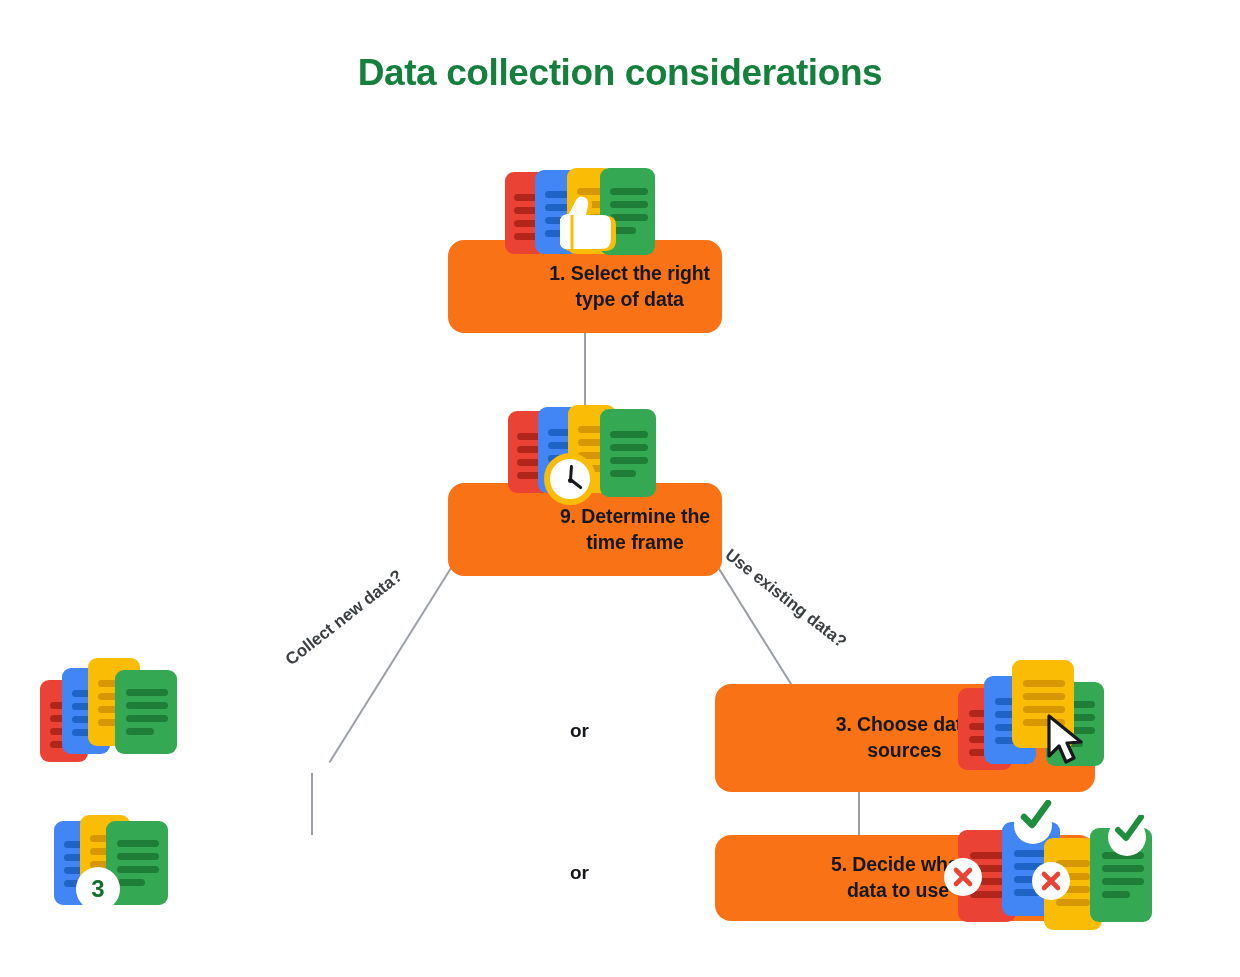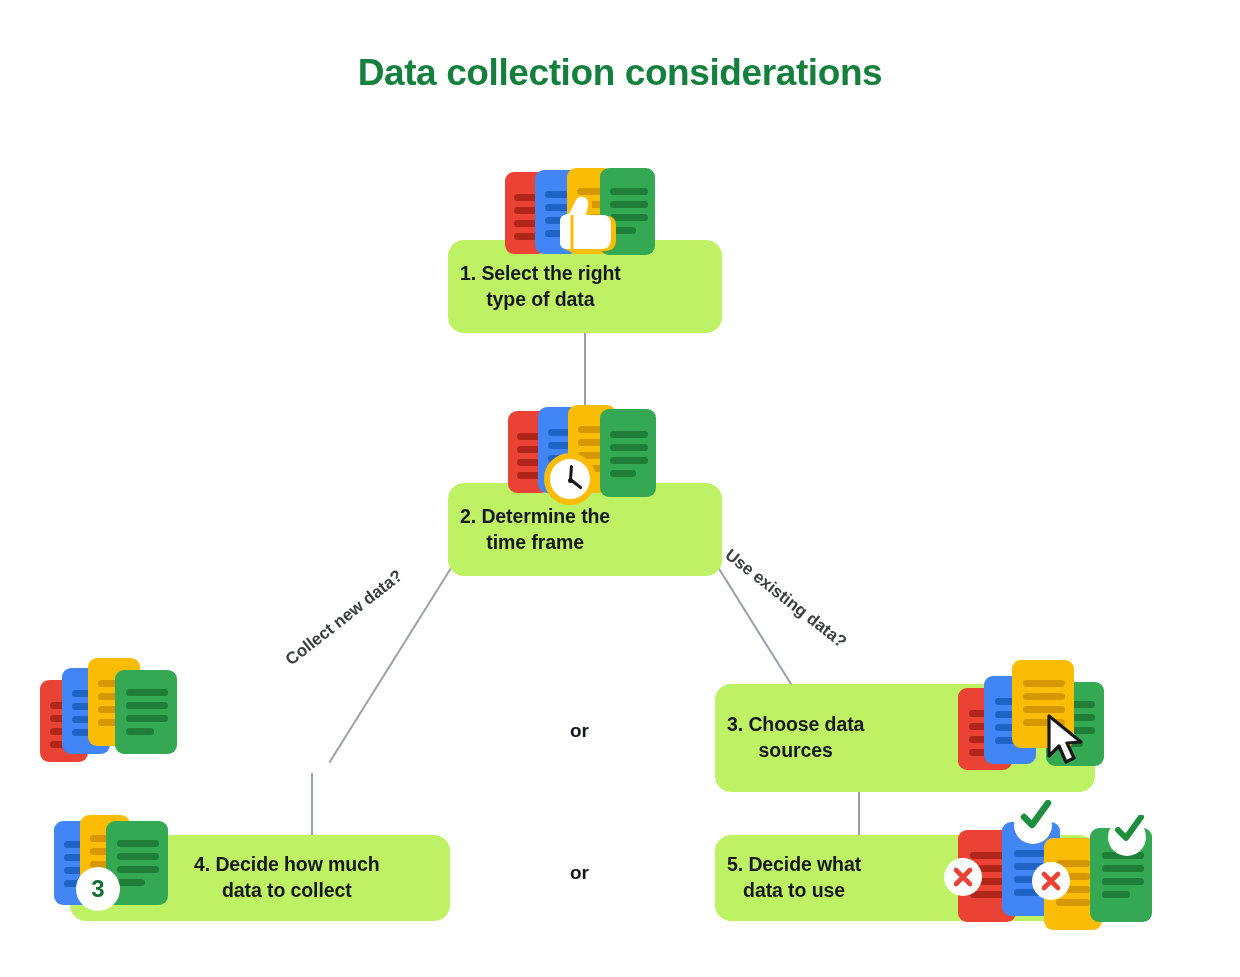--- a/index.html
+++ b/index.html
@@ -28,25 +28,25 @@
     text-align: center;
     font-size: 37px;
     font-weight: 700;
     letter-spacing: -0.4px;
     color: #15803d;
   }
 
   
   .node {
     position: absolute;
-    background: #bef264;
+    background: #f97316;
     border-radius: 16px;
     display: flex;
     align-items: center;
-    justify-content: flex-start;
+    justify-content: flex-end;
     box-sizing: border-box;
     z-index: 3;
   }
   .node-label {
     font-size: 19.5px;
     font-weight: 700;
     line-height: 1.32;
     color: #16181c;
     text-align: center;
     letter-spacing: -0.1px;
@@ -253,21 +253,21 @@
       <div class="ln l-green" style="left:10px; top:61px; width:26px;"></div>
     </div>
     <div class="clock" style="left:36px; top:48px; width:52px; height:52px;">
       <div class="hand" style="left:19px; top:6px; width:3.4px; height:15px; transform: rotate(4deg);"></div>
       <div class="hand" style="left:19px; top:7px; width:3.4px; height:14px; transform: rotate(128deg);"></div>
       <div class="pivot" style="left:17.5px; top:18.5px;"></div>
     </div>
   </div>
 
   <div class="node" style="left:448px; top:483px; width:274px; height:93px;">
-    <div class="node-label">2. Determine the
+    <div class="node-label">9. Determine the
 time frame</div>
   </div>
 
 
   <div class="icon-group" style="left:40px; top:652px; width:152px; height:110px;">
     <div class="card c-red" style="left:0px; top:28px; width:48px; height:82px;">
       <div class="ln l-red" style="left:10px; top:22px; width:26px;"></div>
       <div class="ln l-red" style="left:10px; top:35px; width:26px;"></div>
       <div class="ln l-red" style="left:10px; top:48px; width:26px;"></div>
       <div class="ln l-red" style="left:10px; top:61px; width:26px;"></div>
@@ -285,24 +285,20 @@
       <div class="ln l-yellow" style="left:10px; top:61px; width:30px;"></div>
     </div>
     <div class="card c-green" style="left:75px; top:18px; width:62px; height:84px;">
       <div class="ln l-green" style="left:11px; top:19px; width:42px;"></div>
       <div class="ln l-green" style="left:11px; top:32px; width:42px;"></div>
       <div class="ln l-green" style="left:11px; top:45px; width:42px;"></div>
       <div class="ln l-green" style="left:11px; top:58px; width:28px;"></div>
     </div>
   </div>
 
-  <div class="node" style="left:70px; top:835px; width:380px; height:86px;">
-    <div class="node-label" style="margin-left:112px;">4. Decide how much
-data to collect</div>
-  </div>
 
   <div class="icon-group" style="left:54px; top:815px; width:130px; height:110px;">
     <div class="card c-blue" style="left:0px; top:6px; width:48px; height:84px;">
       <div class="ln l-blue" style="left:10px; top:20px; width:26px;"></div>
       <div class="ln l-blue" style="left:10px; top:33px; width:26px;"></div>
       <div class="ln l-blue" style="left:10px; top:46px; width:26px;"></div>
       <div class="ln l-blue" style="left:10px; top:59px; width:26px;"></div>
     </div>
     <div class="card c-yellow" style="left:26px; top:0px; width:50px; height:88px;">
       <div class="ln l-yellow" style="left:10px; top:20px; width:28px;"></div>

